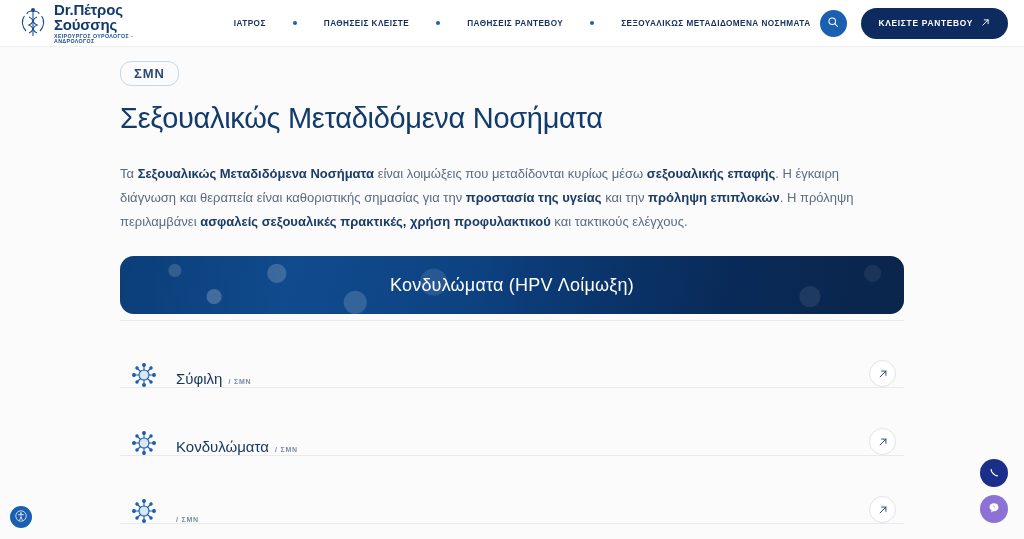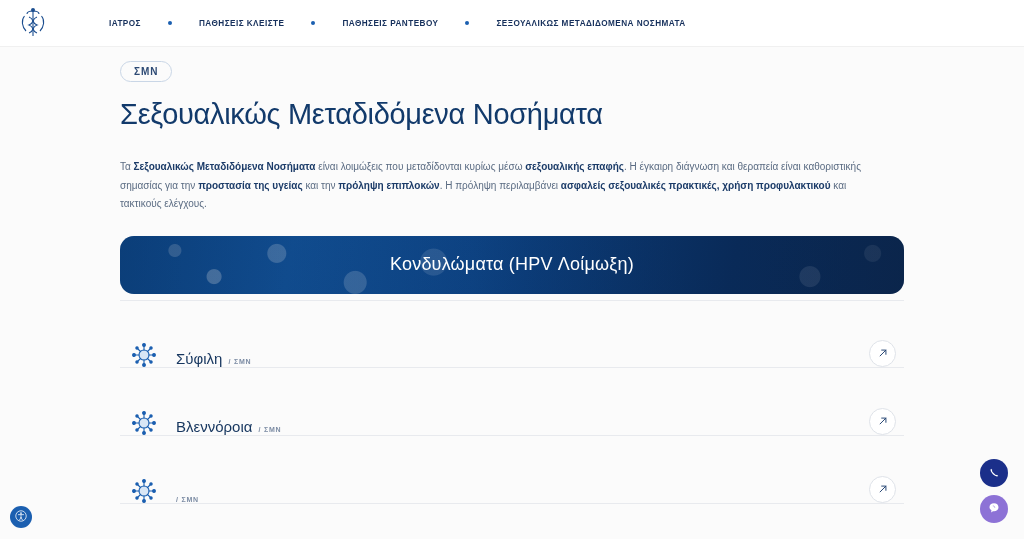--- a/index.html
+++ b/index.html
@@ -83,36 +83,36 @@
   .content {
     width: 784px;
     margin: 0 auto;
     padding-top: 14px;
   }
   .badge {
     display: inline-block;
     border: 1px solid #c9d6e6;
     border-radius: 11px;
     padding: 4px 13px 4px 13px;
-    font-size: 10px;
+    font-size: 13px;
     font-weight: bold;
     color: #2d4a74;
     letter-spacing: 0.9px;
     background: #fbfbfb;
   }
   h1.page-title {
     font-size: 29px;
     color: #123a6b;
     font-weight: normal;
     margin: 16px 0 0 0;
     letter-spacing: -0.3px;
   }
   .intro {
     margin: 27px 0 0 0;
-    font-size: 10px;
+    font-size: 13px;
     line-height: 1.85;
     color: #5a6b82;
     max-width: 762px;
   }
   .intro b { color: #1b3b68; }
 
   .hero {
     margin-top: 22px;
     height: 58px;
     border-radius: 14px;
@@ -220,32 +220,55 @@
           <path d="M15 4 L15 29"></path>
           <path d="M9 7 C9 3, 21 3, 21 7"></path>
           <path d="M6.5 9 C3 13, 4 20, 8 24"></path>
           <path d="M23.5 9 C27 13, 26 20, 22 24"></path>
           <path d="M11 10 C17 12, 13 16, 19 18 C13 20, 17 24, 11 26"></path>
           <path d="M19 10 C13 12, 17 16, 11 18 C17 20, 13 24, 19 26"></path>
         </g>
         <circle cx="15" cy="3" r="2" fill="#1b4d8f"></circle>
       </svg>
     </span>
+    <span class="logo-text">
+      <span class="logo-title">Dr.Πέτρος Σούσσης</span>
+      <span class="logo-sub">ΧΕΙΡΟΥΡΓΟΣ ΟΥΡΟΛΟΓΟΣ - ΑΝΔΡΟΛΟΓΟΣ</span>
+    </span>
   </div>
 
   <nav class="nav">
     <span class="nav-item">ΙΑΤΡΟΣ</span>
     <span class="nav-dot"></span>
     <span class="nav-item">ΠΑΘΗΣΕΙΣ ΚΛΕΙΣΤΕ</span>
     <span class="nav-dot"></span>
     <span class="nav-item">ΠΑΘΗΣΕΙΣ ΡΑΝΤΕΒΟΥ</span>
     <span class="nav-dot"></span>
     <span class="nav-item">ΣΕΞΟΥΑΛΙΚΩΣ ΜΕΤΑΔΙΔΟΜΕΝΑ ΝΟΣΗΜΑΤΑ</span>
   </nav>
 
+  <div class="header-right">
+    <button class="search-btn">
+      <span>
+        <svg viewBox="0 0 16 16" width="12" height="12">
+          <circle cx="7" cy="7" r="4.4" fill="none" stroke="#ffffff" stroke-width="1.4"></circle>
+          <path d="M10.3 10.3 L14 14" stroke="#ffffff" stroke-width="1.4" stroke-linecap="round"></path>
+        </svg>
+      </span>
+    </button>
+    <button class="cta-btn">
+      <span>ΚΛΕΙΣΤΕ ΡΑΝΤΕΒΟΥ</span>
+      <span>
+        <svg viewBox="0 0 12 12" width="9" height="9">
+          <path d="M2.5 9.5 L9.5 2.5" stroke="#fff" stroke-width="1.3" stroke-linecap="round"></path>
+          <path d="M4.4 2.5 L9.5 2.5 L9.5 7.6" fill="none" stroke="#fff" stroke-width="1.3" stroke-linecap="round" stroke-linejoin="round"></path>
+        </svg>
+      </span>
+    </button>
+  </div>
 </div>
 
 <div class="main">
   <div class="content">
 
     <span class="badge">ΣΜΝ</span>
 
     <h1 class="page-title">Σεξουαλικώς Μεταδιδόμενα Νοσήματα</h1>
 
     <p class="intro">
@@ -300,21 +323,21 @@
               <circle cx="2" cy="12" r="1.4" fill="#1b5fb0"></circle>
                 <circle cx="22" cy="12" r="1.4" fill="#1b5fb0"></circle>
               <circle cx="5" cy="5" r="1.2" fill="#1b5fb0"></circle>
                 <circle cx="19" cy="19" r="1.2" fill="#1b5fb0"></circle>
               <circle cx="19" cy="5" r="1.2" fill="#1b5fb0"></circle>
                 <circle cx="5" cy="19" r="1.2" fill="#1b5fb0"></circle>
             </g>
           </svg>
         </span>
         <span class="row-label">
-          <span>Βλεννόροια</span>
+          <span>Κονδυλώματα</span>
           <span class="row-tag">/ ΣΜΝ</span>
         </span>
         <span class="row-arrow">
           <svg viewBox="0 0 12 12" width="10" height="10">
             <path d="M2.5 9.5 L9.5 2.5" stroke="#2b4a77" stroke-width="1.2" stroke-linecap="round"></path>
             <path d="M4.4 2.5 L9.5 2.5 L9.5 7.6" fill="none" stroke="#2b4a77" stroke-width="1.2" stroke-linecap="round" stroke-linejoin="round"></path>
           </svg>
         </span>
       </div>
 

